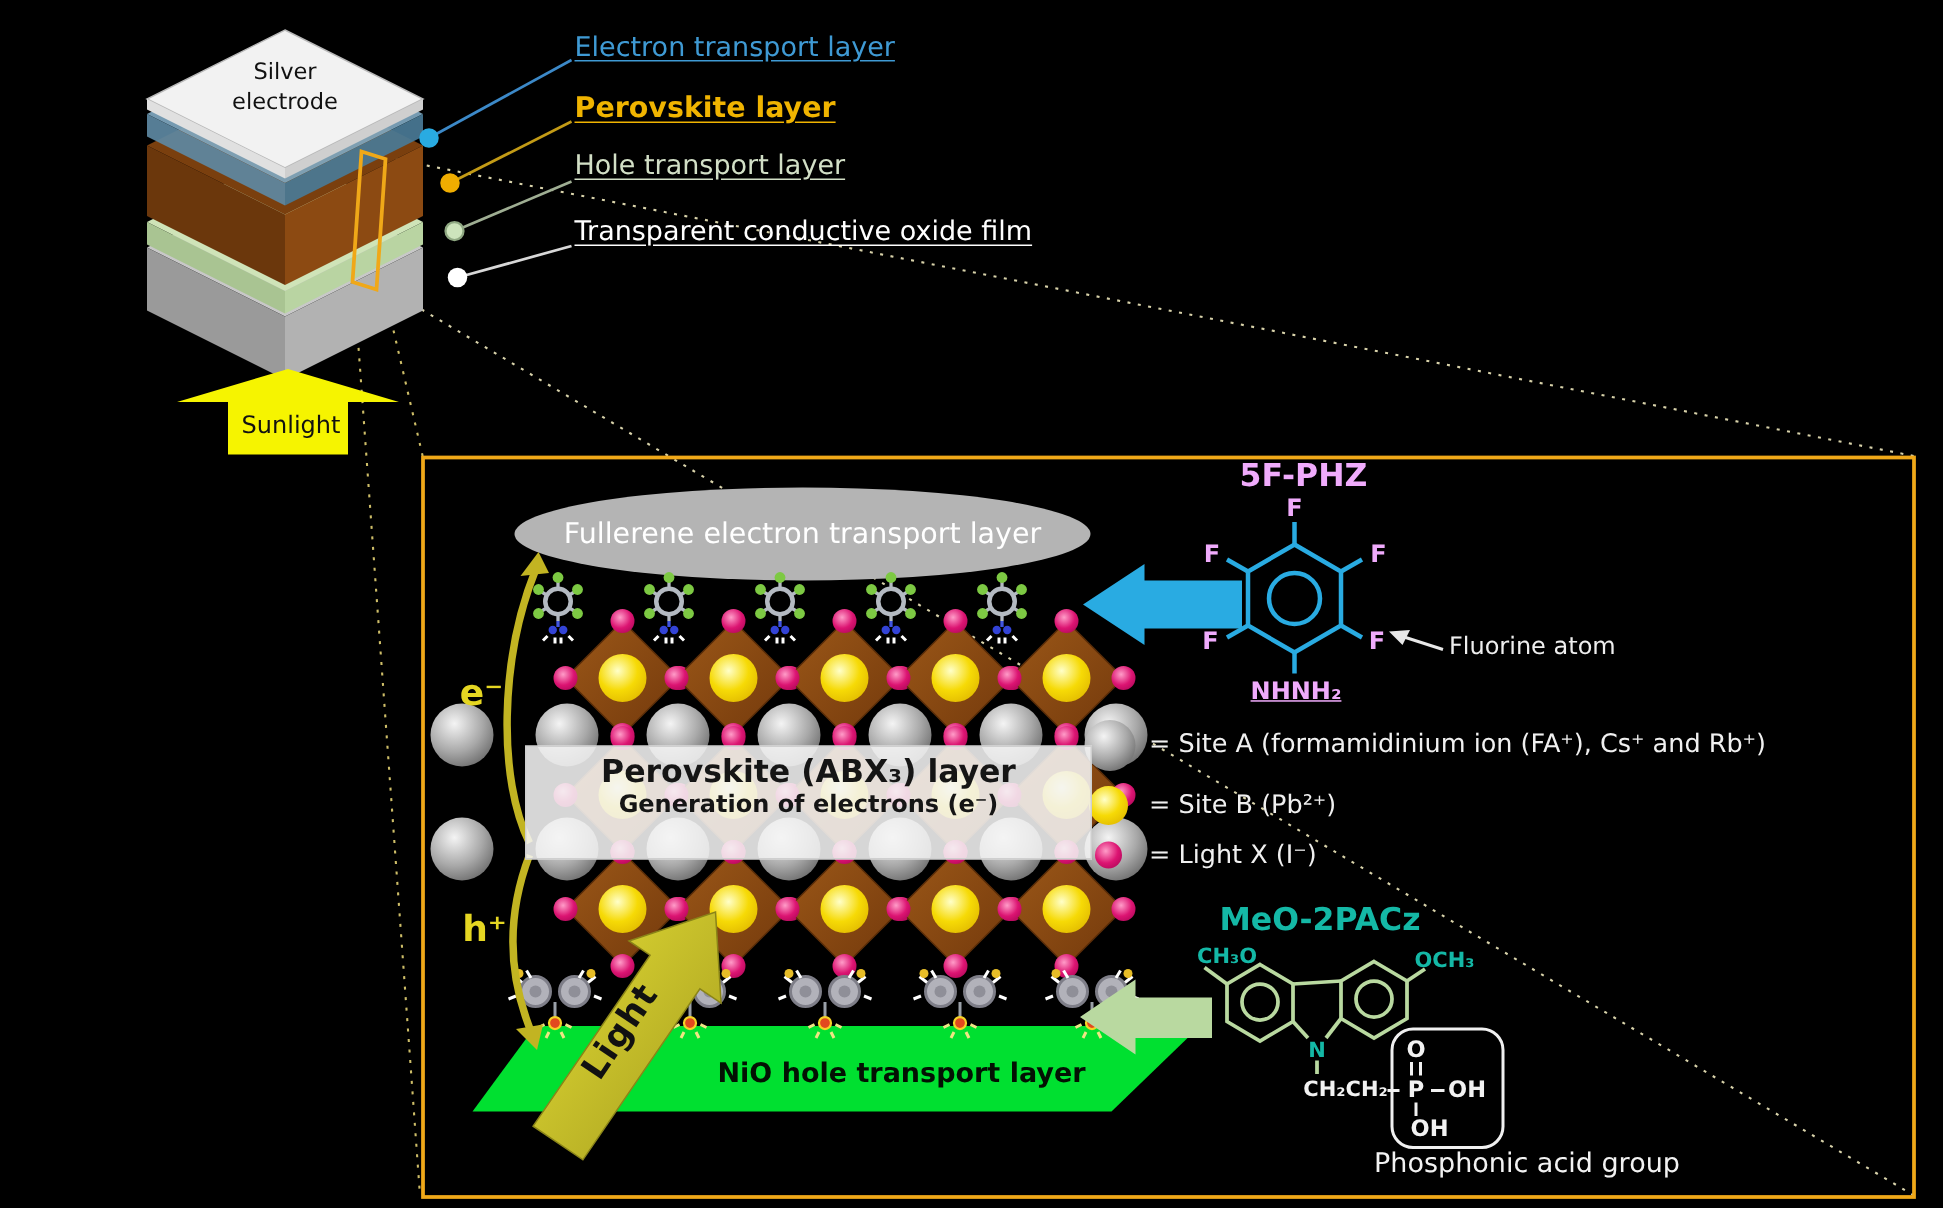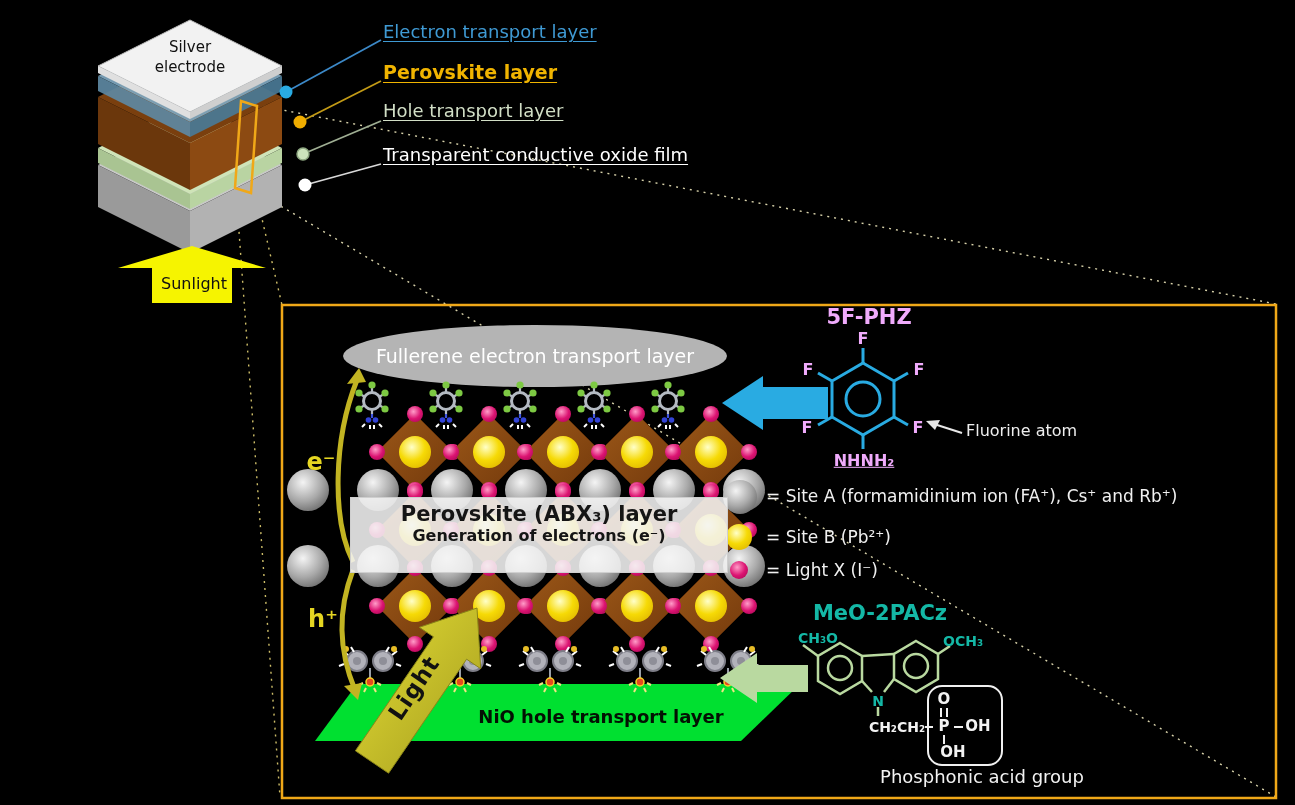--- a/index.html
+++ b/index.html
@@ -24,21 +24,21 @@
   .pbox{position:absolute;left:350px;top:497px;width:378px;height:76px;z-index:2;
         background:rgba(244,244,244,0.88);border:1px solid #cfcfcf;
         text-align:center;color:#151515;padding-top:4px;box-sizing:border-box;}
   .pbox .l1{font-size:21px;font-weight:bold;}
   .pbox .l2,.pbox .l3{font-size:16px;font-weight:bold;}
   .cyan-t{color:#f0abfc;font-weight:bold;}
   .sage-t{color:#14b8a6;font-weight:bold;}
   .white-t{color:#f2f2f2;font-weight:bold;}
   .legend-t{color:#f0f0f0;font-size:17px;}
   .note{color:#eeeeee;font-size:16px;}
-  .cap{color:#f2f2f2;font-size:18px;}
+  .cap{color:#f2f2f2;font-size:18px;margin-left:36px;}
 </style>
 </head>
 <body>
 
 <div class="stage">
 
 <svg class="gfx" width="1295" height="805" viewBox="0 0 1295 805">
   <defs>
     <radialGradient id="gGray" cx="0.38" cy="0.32" r="0.75">
       <stop offset="0" stop-color="#f4f4f4"></stop>

